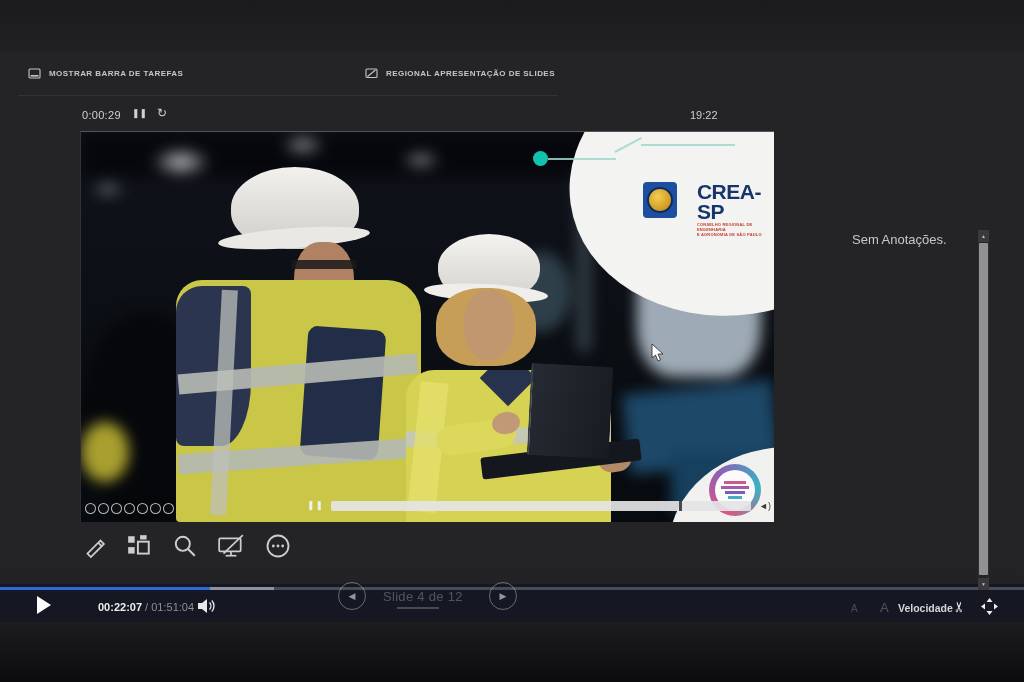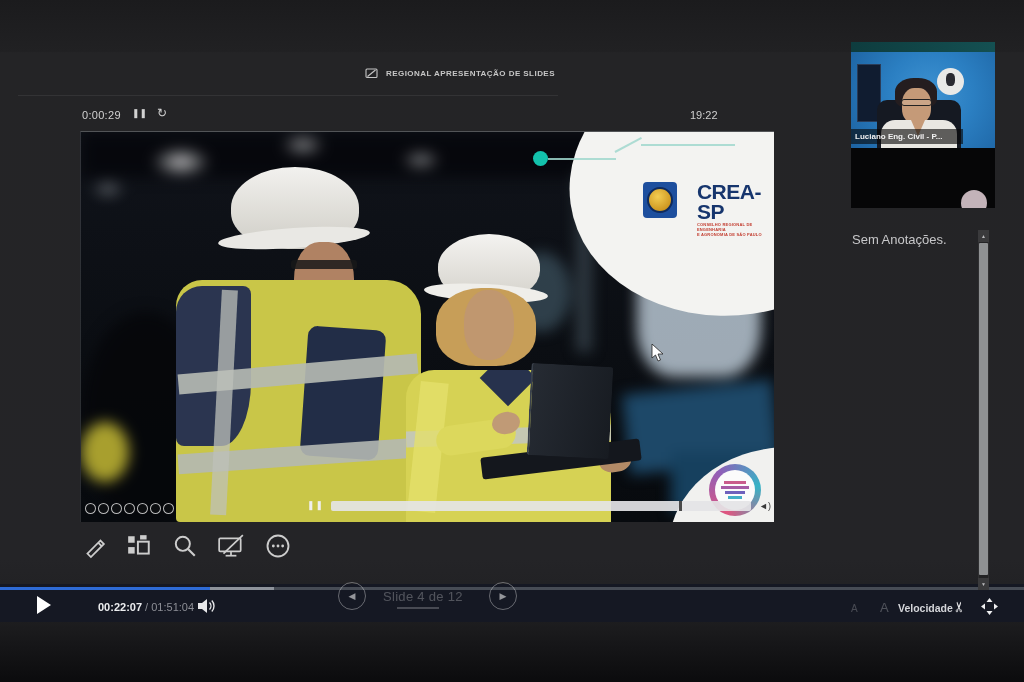--- a/index.html
+++ b/index.html
@@ -72,20 +72,29 @@
   .sb-thumb{left:979px;top:243px;width:9px;height:332px;background:#8f9193;border-radius:1px;}
   svg{display:block;}
 </style>
 </head>
 <body>
 
 <div class="stage">
 
   <div class="abs topstrip"></div>
 
+  <div class="abs toolbar-item" style="left:28px">
+    <span>
+        <svg width="13" height="13" viewBox="0 0 13 13">
+          <rect x="1" y="2" width="11" height="9" rx="1" fill="none" stroke="#c6c6c6" stroke-width="1.1"></rect>
+          <rect x="2.5" y="8" width="8" height="1.6" fill="#c6c6c6"></rect>
+        </svg>
+      </span>
+    <span class="lbl">MOSTRAR BARRA DE TAREFAS</span>
+  </div>
   <div class="abs toolbar-item" style="left:365px">
     <span>
         <svg width="13" height="13" viewBox="0 0 13 13">
           <rect x="1" y="2" width="11" height="8.5" rx="1" fill="none" stroke="#c6c6c6" stroke-width="1.1"></rect>
           <line x1="2.5" y1="9.5" x2="10.5" y2="3" stroke="#c6c6c6" stroke-width="1.1"></line>
         </svg>
       </span>
     <span class="lbl">REGIONAL APRESENTAÇÃO DE SLIDES</span>
   </div>
   <div class="abs toolbar-divider"></div>
@@ -262,38 +271,20 @@
     <svg width="17" height="17" viewBox="0 0 17 17">
         <polygon points="8.5,0 11.5,4 5.5,4" fill="#f0f0f2"></polygon>
         <polygon points="8.5,17 11.5,13 5.5,13" fill="#f0f0f2"></polygon>
         <polygon points="0,8.5 4,5.5 4,11.5" fill="#f0f0f2"></polygon>
         <polygon points="17,8.5 13,5.5 13,11.5" fill="#f0f0f2"></polygon>
       </svg>
   </div>
 
   <div class="abs bottom零"></div>
 
-  <div class="abs webcam">
-    <div class="abs wc-teal"></div>
-    <div class="abs wc-video">
-      <div class="abs" style="left:6px;top:12px;width:22px;height:56px;background:#101c30;border:1px solid #2a3c58"></div>
-      <div class="abs" style="left:86px;top:16px;width:27px;height:27px;border-radius:50%;background:#e9e9e7">
-        <div class="abs" style="left:9px;top:5px;width:9px;height:13px;background:#2a2a30;border-radius:40%"></div>
-      </div>
-      <div class="abs" style="left:26px;top:48px;width:84px;height:48px;background:#151922;border-radius:10px 10px 0 0"></div>
-      <div class="abs" style="left:44px;top:26px;width:42px;height:30px;background:#241d1f;border-radius:45% 45% 30% 30%"></div>
-      <div class="abs" style="left:51px;top:36px;width:29px;height:36px;background:#c59a78;border-radius:42%"></div>
-      <div class="abs" style="left:50px;top:47px;width:31px;height:7px;border:1px solid #222;border-radius:3px;box-sizing:border-box;background:rgba(250,250,250,.12)"></div>
-      <div class="abs" style="left:30px;top:68px;width:76px;height:28px;background:#e9e7e2;border-radius:14px 14px 0 0"></div>
-      <div class="abs" style="left:60px;top:68px;width:14px;height:16px;background:#c59a78;clip-path:polygon(0 0,100% 0,50% 100%)"></div>
-    </div>
-    <div class="abs wc-caption">Luciano Eng. Civil - P...</div>
-    <div class="abs" style="left:0;top:106px;width:144px;height:60px;background:#060607"></div>
-    <div class="abs" style="left:110px;top:148px;width:26px;height:26px;border-radius:50%;background:#d8c6cd;opacity:.9"></div>
-  </div>
 
   <span class="abs noannot">Sem Anotações.</span>
   <div class="abs sb-track"></div>
   <div class="abs sb-btn" style="top:230px">▲</div>
   <div class="abs sb-thumb"></div>
   <div class="abs sb-btn" style="top:578px">▼</div>
 
 </div>
 
 </body></html>

